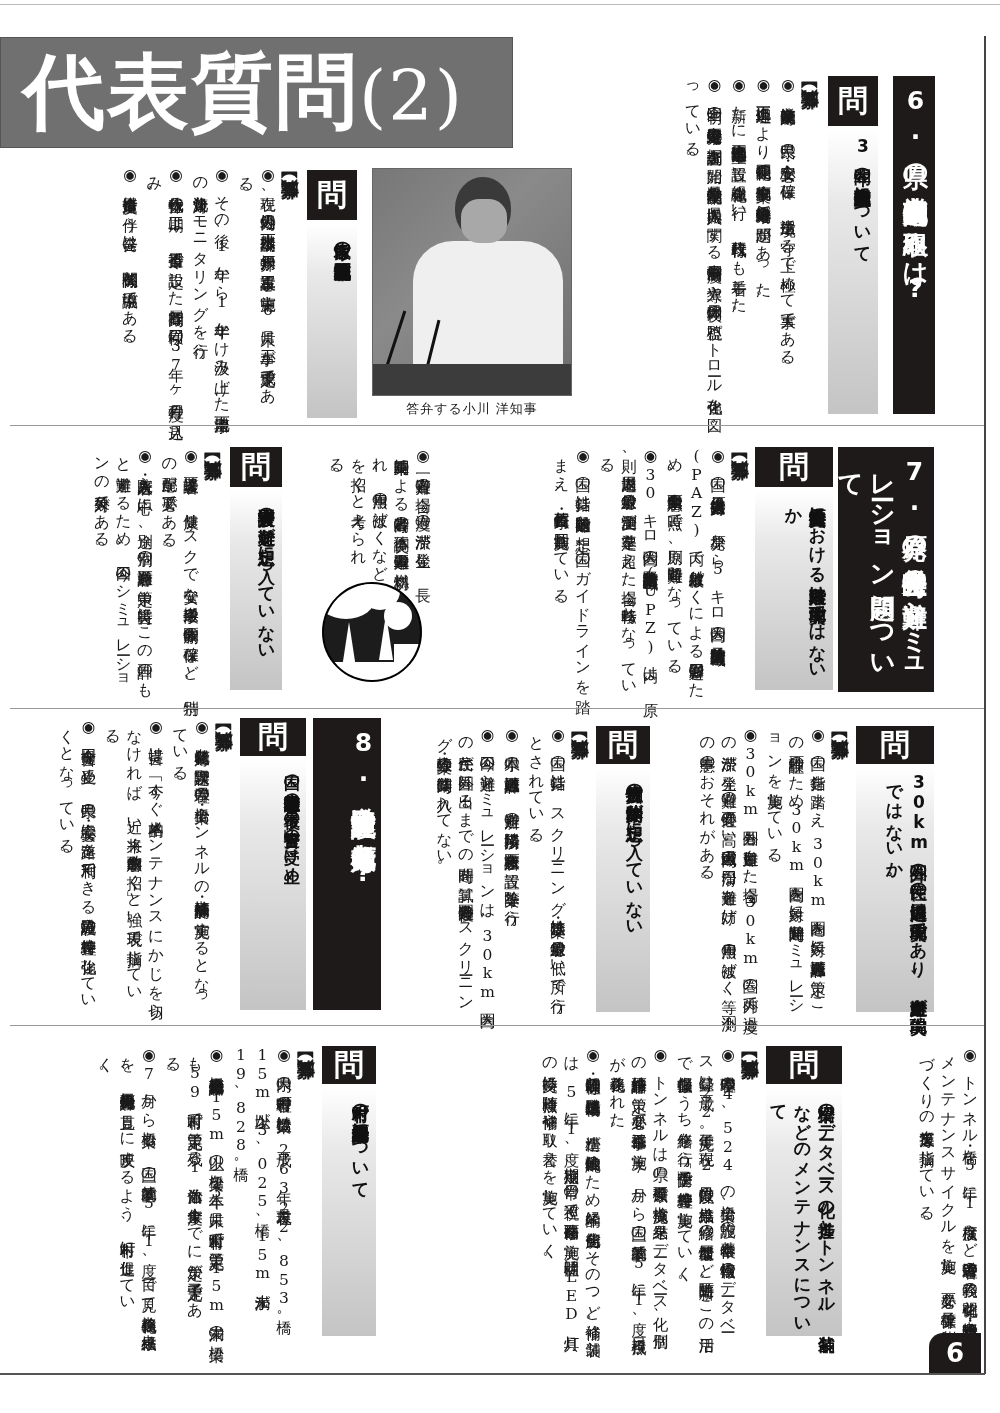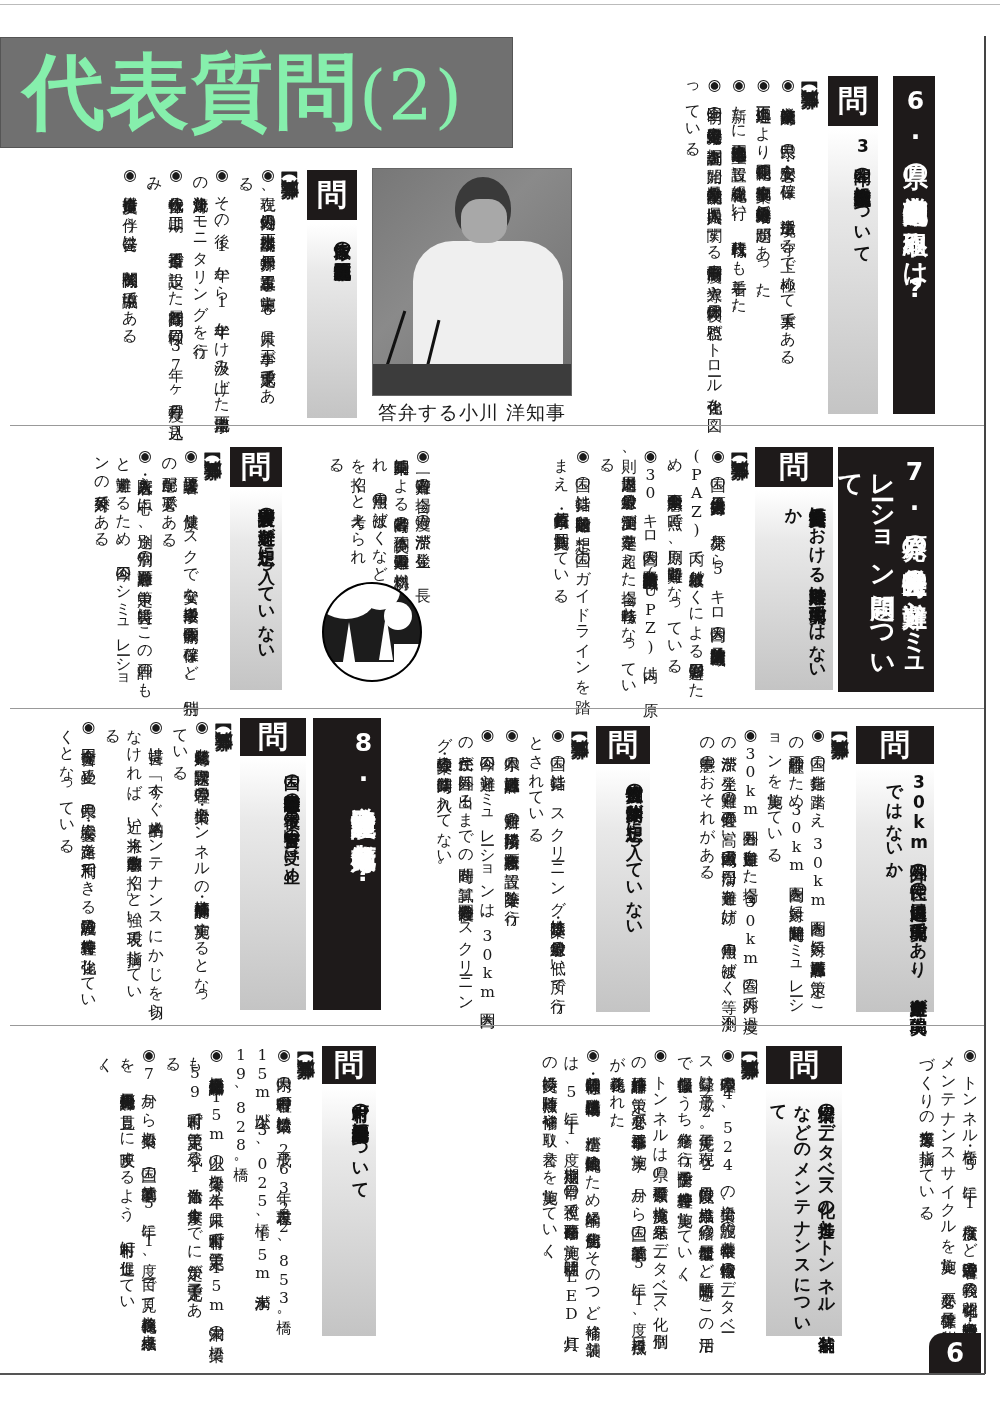--- a/index.html
+++ b/index.html
@@ -2,38 +2,38 @@
 <html><head>
 <meta charset="utf-8">
 <style>
 *{box-sizing:border-box;margin:0;padding:0}
 html,body{width:1000px;height:1413px;background:#fff;overflow:hidden}
 body{position:relative;font-family:"DejaVu Serif","Liberation Serif",serif;color:#1a1a1a}
 .topline{position:absolute;left:0;top:4px;width:1000px;height:1px;background:#bbb}
 .botline{position:absolute;left:0;top:1373px;width:985px;height:2px;background:#555}
 .rightrule{position:absolute;left:984px;top:36px;width:2px;height:1338px;background:#444}
 .title-band{position:absolute;left:0;top:37px;width:513px;height:111px;background:#707070;border:1px solid #555}
-.title-band .t{position:absolute;left:22px;top:8px;font-family:"DejaVu Sans",sans-serif;font-weight:bold;font-size:82px;color:#86efac;letter-spacing:2px;line-height:92px;white-space:nowrap}
+.title-band .t{position:absolute;left:22px;top:8px;font-family:"DejaVu Sans",sans-serif;font-weight:bold;font-size:82px;color:#ffffff;letter-spacing:2px;line-height:92px;white-space:nowrap}
 .title-band .t .num{font-family:"DejaVu Serif",serif;font-weight:normal;font-size:70px}
 .hr{position:absolute;height:1px;background:#999}
 .v{position:absolute;writing-mode:vertical-rl;text-orientation:upright}
 .sec-head{background:#1e1a1a;color:#fff;font-family:"DejaVu Sans",sans-serif;font-weight:bold;font-size:27px;line-height:36px;padding:14px 6px;letter-spacing:1px}
 .q-mark{position:absolute;background:#1e1a1a;color:#fff;font-family:"DejaVu Sans",sans-serif;font-weight:bold;font-size:30px;text-align:center;line-height:50px}
 .q-body{position:absolute;background:linear-gradient(to bottom,#fff 0%,#e9e9e9 25%,#c4c4c4 100%);font-family:"DejaVu Sans",sans-serif;font-weight:bold;font-size:18px;line-height:26px;padding:6px 3px;color:#111}
 .ans-label{font-family:"DejaVu Sans",sans-serif;font-weight:bold;font-size:18px;line-height:24px}
 .para{font-size:15.5px;line-height:21.5px;letter-spacing:0.5px;margin-left:3px}
 .col{position:absolute;writing-mode:vertical-rl;display:flex;flex-direction:column}
 .photo{position:absolute;left:372px;top:168px;width:200px;height:228px;background:linear-gradient(135deg,#777 0%,#8a8a8a 40%,#6d6d6d 100%);overflow:hidden;border:1px solid #666}
 .photo .head{position:absolute;left:82px;top:8px;width:56px;height:62px;background:#3a3a3a;border-radius:50% 50% 45% 45%}
 .photo .face{position:absolute;left:88px;top:30px;width:46px;height:44px;background:#a8a8a8;border-radius:40%}
 .photo .shirt{position:absolute;left:40px;top:72px;width:150px;height:150px;background:#efefef;border-radius:40px 40px 0 0}
 .photo .podium{position:absolute;left:0;top:195px;width:200px;height:35px;background:#3c3c3c}
 .photo .mic1{position:absolute;left:18px;top:140px;width:3px;height:80px;background:#111;transform:rotate(18deg)}
 .photo .mic2{position:absolute;left:56px;top:150px;width:3px;height:70px;background:#111;transform:rotate(14deg)}
-.caption{position:absolute;left:372px;top:400px;width:200px;text-align:center;font-size:19px;letter-spacing:1px}
+.caption{position:absolute;left:372px;top:400px;width:200px;text-align:center;font-size:13px;letter-spacing:1px}
 .plant{position:absolute;left:322px;top:582px;width:100px;height:100px;border-radius:50%;background:#1c1c1c;overflow:hidden;border:2px solid #000}
 .plant .cloud{position:absolute;background:#fff;border-radius:50%}
 .plant .bld{position:absolute;background:#fff}
 .plant .tower{position:absolute;width:0;height:0;border-left:7px solid transparent;border-right:7px solid transparent;border-bottom:46px solid #fff}
 .pagenum{position:absolute;left:929px;top:1333px;width:52px;height:40px;background:#1e1a1a;color:#fff;font-family:"DejaVu Sans",sans-serif;font-weight:bold;font-size:26px;text-align:center;line-height:40px;border-radius:14px 0 0 0}
 </style>
 </head>
 <body>
 
 <div class="topline"></div>

